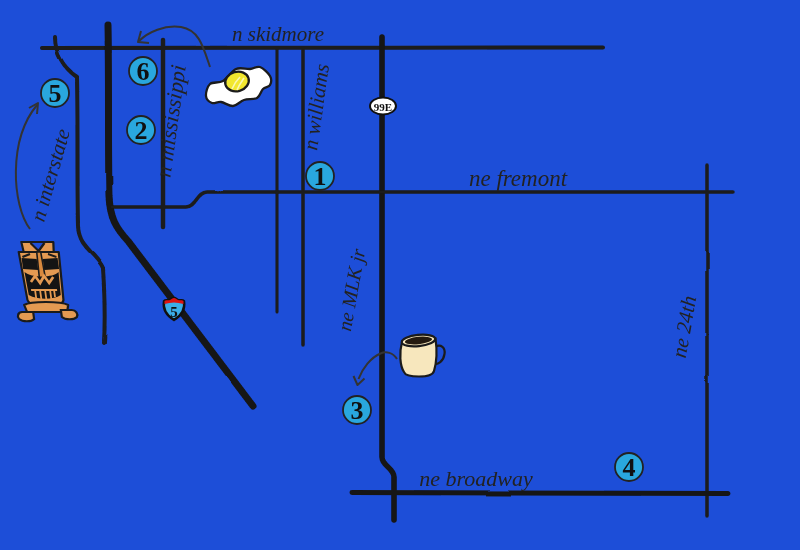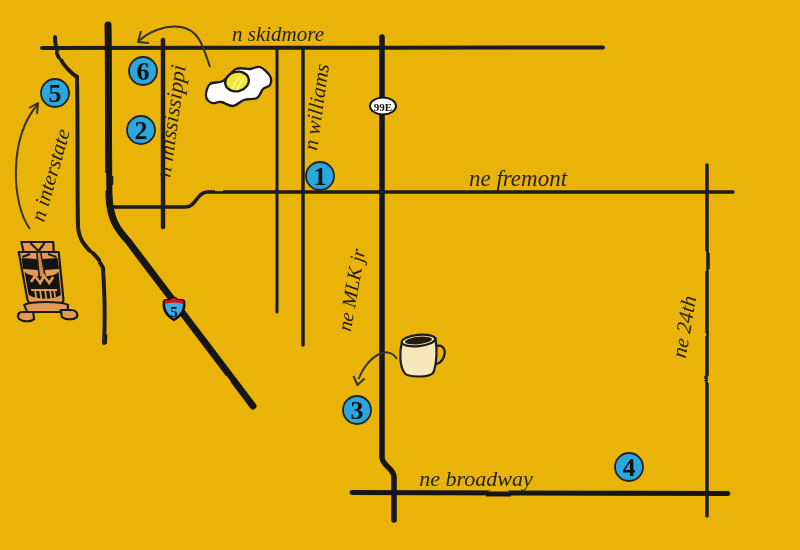--- a/index.html
+++ b/index.html
@@ -1,16 +1,16 @@
 <!DOCTYPE html>
 <html><head>
 <meta charset="utf-8">
 <style>
   html,body{margin:0;padding:0;background:#ffffff;}
-  .wrap{width:800px;height:550px;position:relative;background:#eab308;overflow:hidden;}
+  .wrap{width:800px;height:550px;position:relative;background:#1d4ed8;overflow:hidden;}
   svg{display:block;}
   text{font-family:"Liberation Serif",serif;}
 </style>
 </head>
 <body>
 <div class="wrap">
 <svg width="800" height="550" viewBox="0 0 800 550">
   <defs>
     <filter id="rough" x="-5%" y="-5%" width="110%" height="110%">
       <feTurbulence type="fractalNoise" baseFrequency="0.025" numOctaves="1" seed="11" result="n"></feTurbulence>

